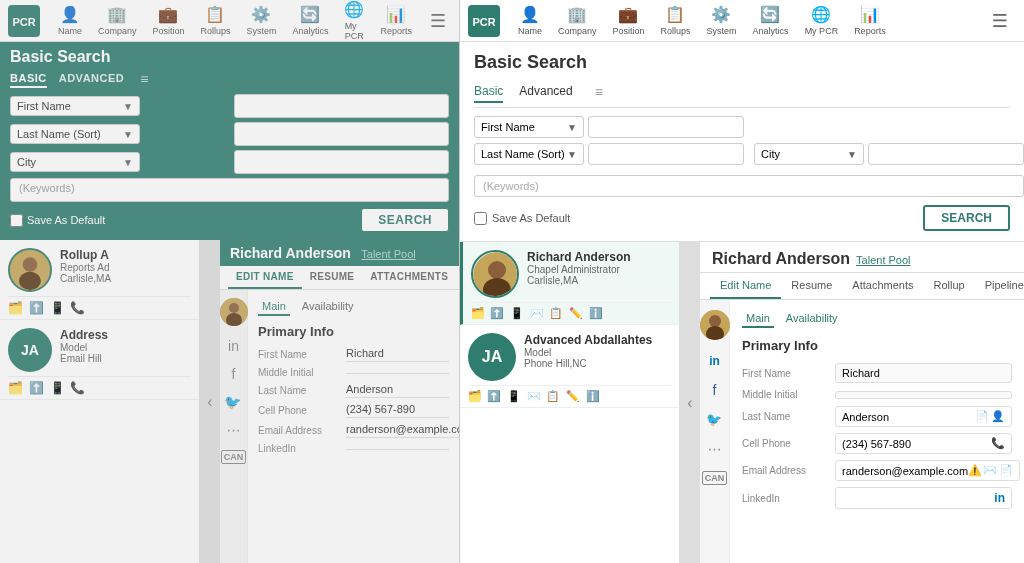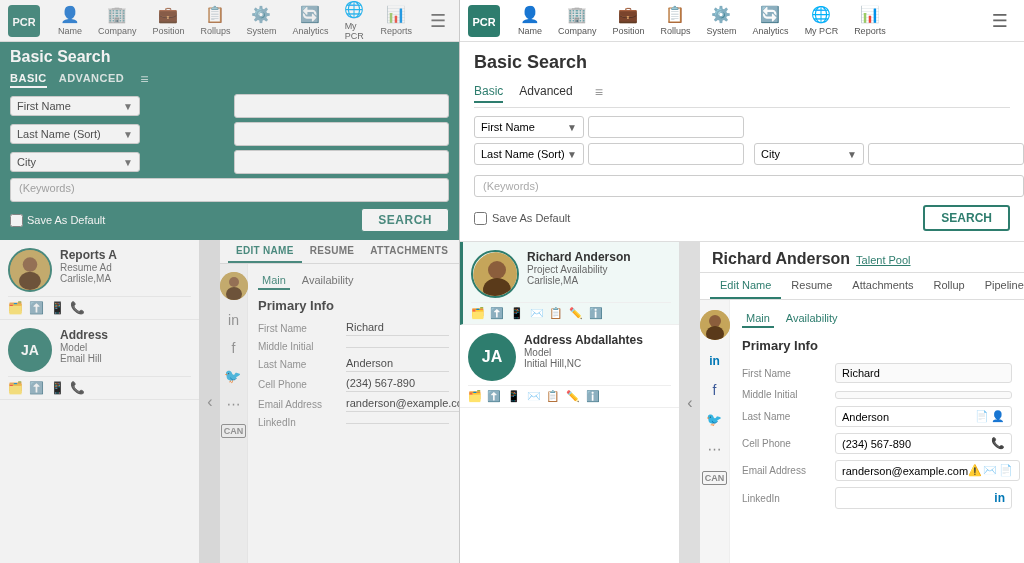--- a/index.html
+++ b/index.html
@@ -772,22 +772,22 @@
       <div class="result-card">
         <div class="result-card-header">
           <div class="avatar-circle" style="background:#c5a55a;">
             <svg width="44" height="44" viewBox="0 0 44 44">
               <circle cx="22" cy="22" r="22" fill="#c5a55a"></circle>
               <circle cx="22" cy="16" r="8" fill="#8B5E3C"></circle>
               <ellipse cx="22" cy="34" rx="12" ry="10" fill="#5A3A1A"></ellipse>
             </svg>
           </div>
           <div class="result-info">
-            <div class="result-name">Reports A</div>
-            <div class="result-title">Resume Ad</div>
+            <div class="result-name">Rollup A</div>
+            <div class="result-title">Reports Ad</div>
             <div class="result-location">Carlisle,MA</div>
           </div>
         </div>
         <div class="result-actions">
           <span class="result-action-icon">🗂️</span>
           <span class="result-action-icon">⬆️</span>
           <span class="result-action-icon">📱</span>
           <span class="result-action-icon">📞</span>
         </div>
       </div>
@@ -808,20 +808,24 @@
           <span class="result-action-icon">⬆️</span>
           <span class="result-action-icon">📱</span>
           <span class="result-action-icon">📞</span>
         </div>
       </div>
     </div>
 
     <div class="nav-arrow">‹</div>
 
     <div class="detail-section">
+      <div class="detail-header">
+        <span class="detail-header-name">Richard Anderson</span>
+        <span class="talent-pool-link">Talent Pool</span>
+      </div>
       <div class="detail-tabs-bar">
         <div class="detail-tab active">EDIT NAME</div>
         <div class="detail-tab">RESUME</div>
         <div class="detail-tab">ATTACHMENTS</div>
         <div class="detail-tab">ROLLUP</div>
 
       </div>
       <div class="detail-content">
         <div class="side-icons">
           <div style="width:28px;height:28px;border-radius:50%;overflow:hidden;background:#c5a55a;">
@@ -971,42 +975,42 @@
         <div class="right-result-card-header">
           <div style="width:48px;height:48px;border-radius:50%;overflow:hidden;border:2px solid #2e7d6e;flex-shrink:0;">
             <svg width="48" height="48" viewBox="0 0 48 48">
               <circle cx="24" cy="24" r="24" fill="#c5a55a"></circle>
               <circle cx="24" cy="18" r="9" fill="#8B5E3C"></circle>
               <ellipse cx="24" cy="38" rx="14" ry="12" fill="#5A3A1A"></ellipse>
             </svg>
           </div>
           <div class="right-result-info">
             <div class="right-result-name">Richard Anderson</div>
-            <div class="right-result-title">Project Availability</div>
+            <div class="right-result-title">Chapel Administrator</div>
             <div class="right-result-location">Carlisle,MA</div>
           </div>
         </div>
         <div class="right-result-actions">
           <span class="right-action-icon">🗂️</span>
           <span class="right-action-icon">⬆️</span>
           <span class="right-action-icon">📱</span>
           <span class="right-action-icon">✉️</span>
           <span class="right-action-icon">📋</span>
           <span class="right-action-icon">✏️</span>
           <span class="right-action-icon">ℹ️</span>
         </div>
       </div>
 
       <div class="right-result-card">
         <div class="right-result-card-header">
           <div style="width:48px;height:48px;border-radius:50%;background:#2e7d6e;display:flex;align-items:center;justify-content:center;color:white;font-weight:bold;font-size:16px;flex-shrink:0;">JA</div>
           <div class="right-result-info">
-            <div class="right-result-name">Address Abdallahtes</div>
+            <div class="right-result-name">Advanced Abdallahtes</div>
             <div class="right-result-title">Model</div>
-            <div class="right-result-location">Initial Hill,NC</div>
+            <div class="right-result-location">Phone Hill,NC</div>
           </div>
         </div>
         <div class="right-result-actions">
           <span class="right-action-icon">🗂️</span>
           <span class="right-action-icon">⬆️</span>
           <span class="right-action-icon">📱</span>
           <span class="right-action-icon">✉️</span>
           <span class="right-action-icon">📋</span>
           <span class="right-action-icon">✏️</span>
           <span class="right-action-icon">ℹ️</span>

